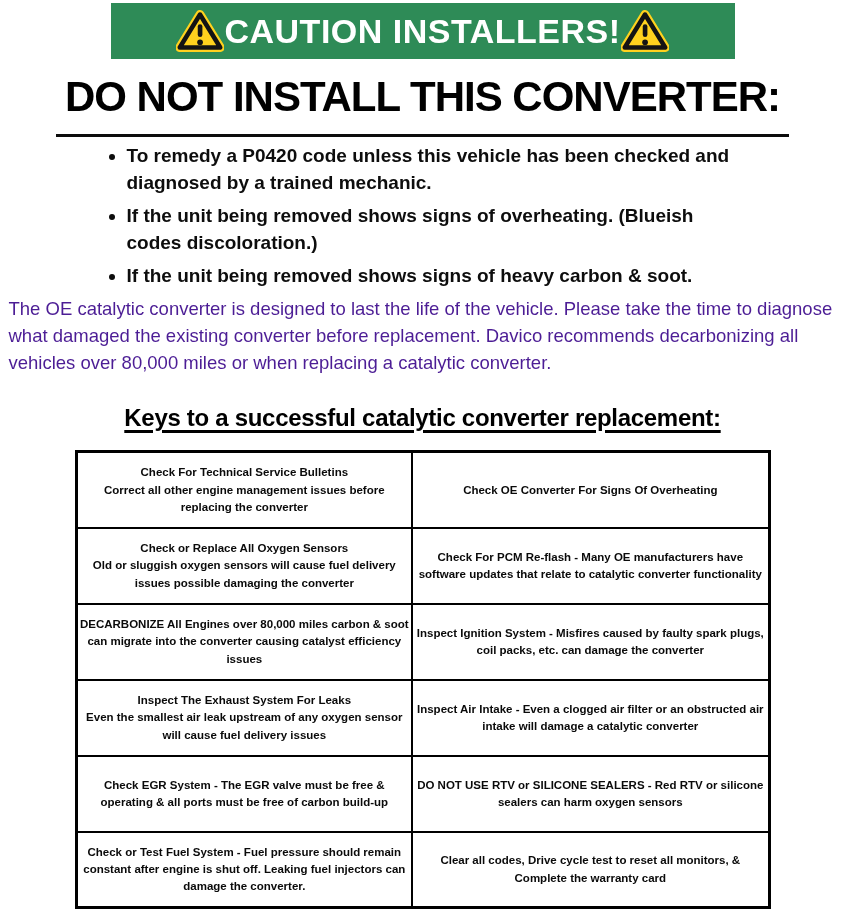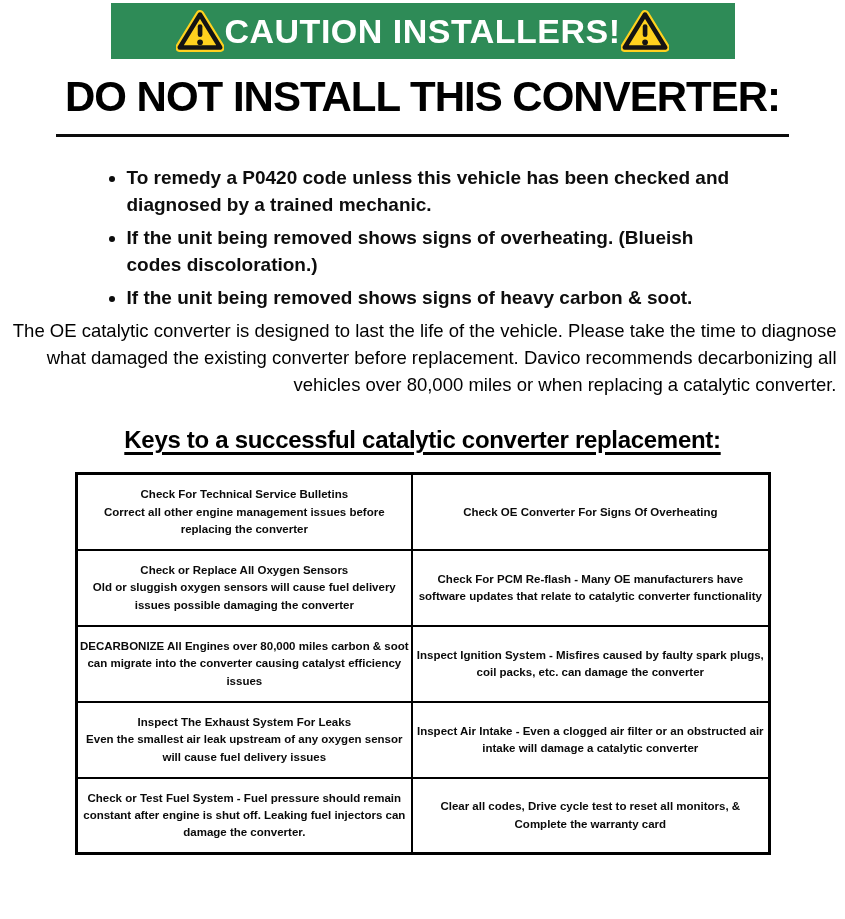--- a/index.html
+++ b/index.html
@@ -20,31 +20,31 @@
   }
   .warn-svg{display:block;}
   
   .headline{
     text-align:center;margin-top:16px;
     font-size:42px;font-weight:800;letter-spacing:-1px;line-height:1.05;
   }
   .rule{width:733px;height:3px;background:#0c0c0c;margin:15px auto 0;}
   
   .bullets{
-    width:616px;margin:28px auto 0;padding-left:24px;
+    width:616px;margin:6px auto 0;padding-left:24px;
     list-style:disc;
   }
   .bullets li{
     font-size:19px;font-weight:700;line-height:1.42;color:#0d0d0d;
     margin-bottom:6px;
   }
   
   .paragraph{
-    width:828px;margin:0 auto 0;text-align:right;
-    font-size:18.5px;line-height:1.45;font-weight:400;color:#000000;
+    width:828px;margin:0 auto 0;text-align:left;
+    font-size:18.5px;line-height:1.45;font-weight:400;color:#4c1d95;
   }
   
   .keys-heading{
     text-align:center;margin-top:28px;
     font-size:24px;font-weight:800;letter-spacing:-.3px;
     text-decoration:underline;text-decoration-thickness:2.5px;text-underline-offset:4px;
   }
   
   table.tips{
     width:696px;margin:18px auto 0;
@@ -116,18 +116,22 @@
     <tr>
       <td>DECARBONIZE All Engines over 80,000 miles carbon &amp; soot can migrate into the converter causing catalyst efficiency issues</td>
       <td>Inspect Ignition System - Misfires caused by faulty spark plugs, coil packs, etc. can damage the converter</td>
     </tr>
     <tr>
       <td>Inspect The Exhaust System For Leaks
 Even the smallest air leak upstream of any oxygen sensor will cause fuel delivery issues</td>
       <td>Inspect Air Intake - Even a clogged air filter or an obstructed air intake will damage a catalytic converter</td>
     </tr>
     <tr>
+      <td>Check EGR System - The EGR valve must be free &amp; operating &amp; all ports must be free of carbon build-up</td>
+      <td>DO NOT USE RTV or SILICONE SEALERS - Red RTV or silicone sealers can harm oxygen sensors</td>
+    </tr>
+    <tr>
       <td>Check or Test Fuel System - Fuel pressure should remain constant after engine is shut off.  Leaking fuel injectors can damage the converter.</td>
       <td>Clear all codes,  Drive cycle test to reset all monitors, &amp;
 Complete the warranty card</td>
     </tr>
   </tbody>
 </table>
 
 </body></html>

